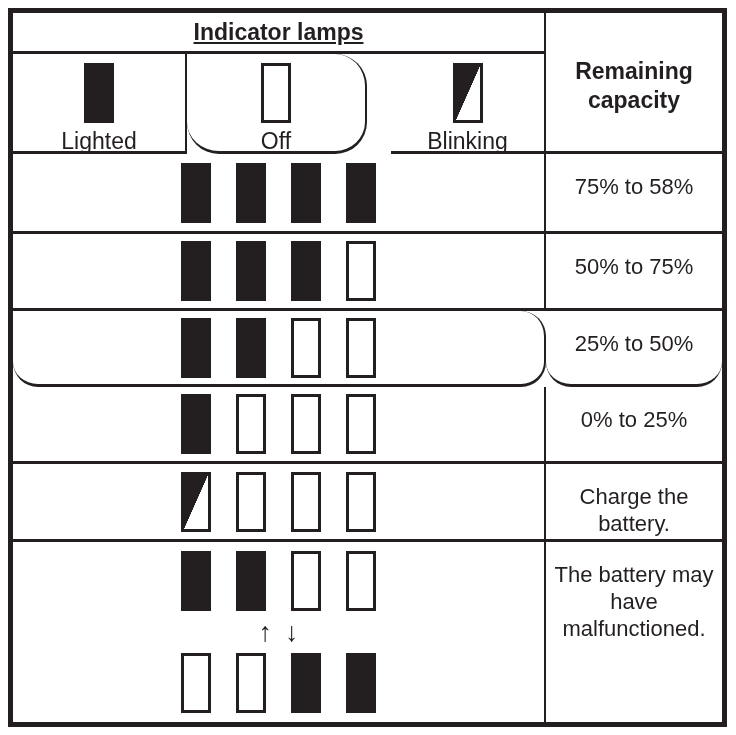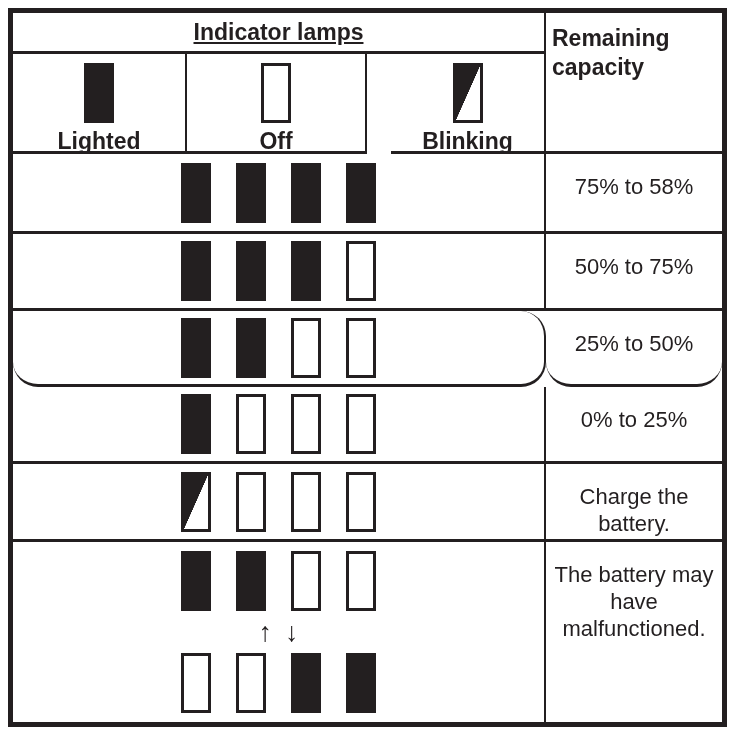--- a/index.html
+++ b/index.html
@@ -26,32 +26,32 @@
   .b-r { border-right: 2px solid var(--ink); }
   .b-b { border-bottom: 3px solid var(--ink); }
 
   .head-lamps {
     grid-column: 1 / 4; grid-row: 1;
     display: flex; align-items: center; justify-content: center;
     font-weight: bold; font-size: 23px; text-decoration: underline;
   }
   .head-cap {
     grid-column: 4; grid-row: 1 / 3;
-    font-weight: bold; font-size: 23px;
-    line-height: 29px; padding: 11px 6px 0;
+    text-align: center; font-weight: bold; font-size: 23px;
+    line-height: 29px; padding: 11px 6px 0; margin-top: 33px;
   }
 
   .legend-cell {
     grid-row: 2;
     display: flex; flex-direction: column; align-items: center;
     padding-top: 9px; gap: 5px;
-    font-weight: bold; font-size: 23px;
+    font-weight: normal; font-size: 23px;
   }
   .lc1 { grid-column: 1; }
-  .lc2 { grid-column: 2; }
+  .lc2 { grid-column: 2; border-radius: 32px; }
   .lc3 { grid-column: 3; margin-left: 24px; }
 
   .lamp {
     width: 30px; height: 60px;
     box-sizing: border-box;
     border: 3px solid var(--ink);
     background: #ffffff;
     flex: 0 0 auto;
   }
   .lamp.on { background: var(--ink); }

